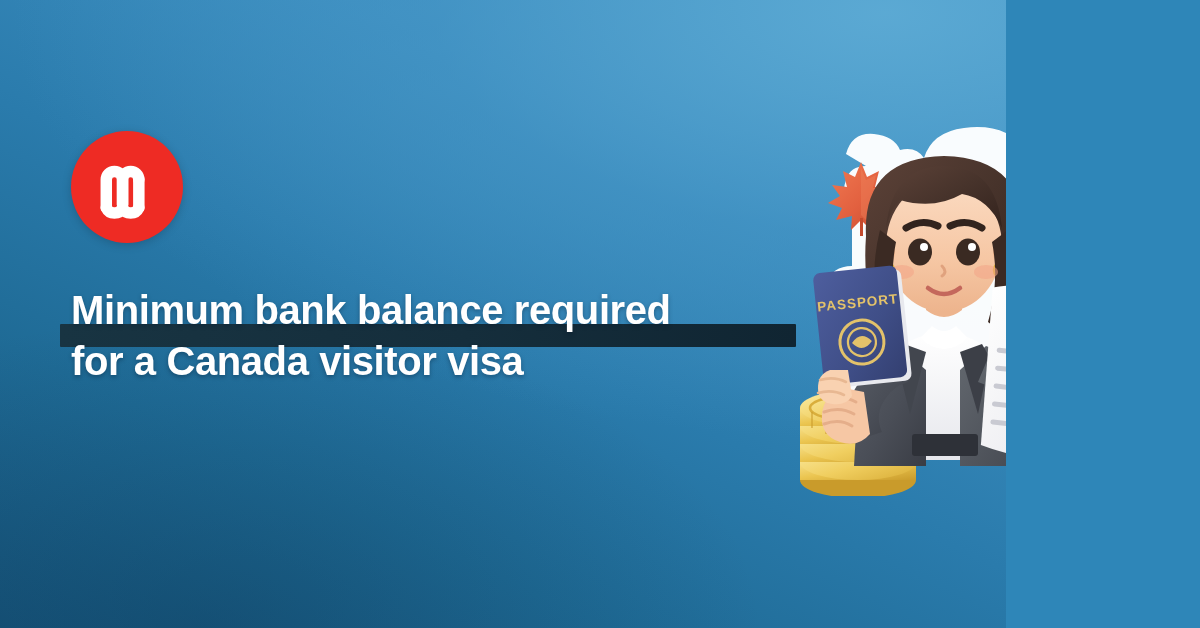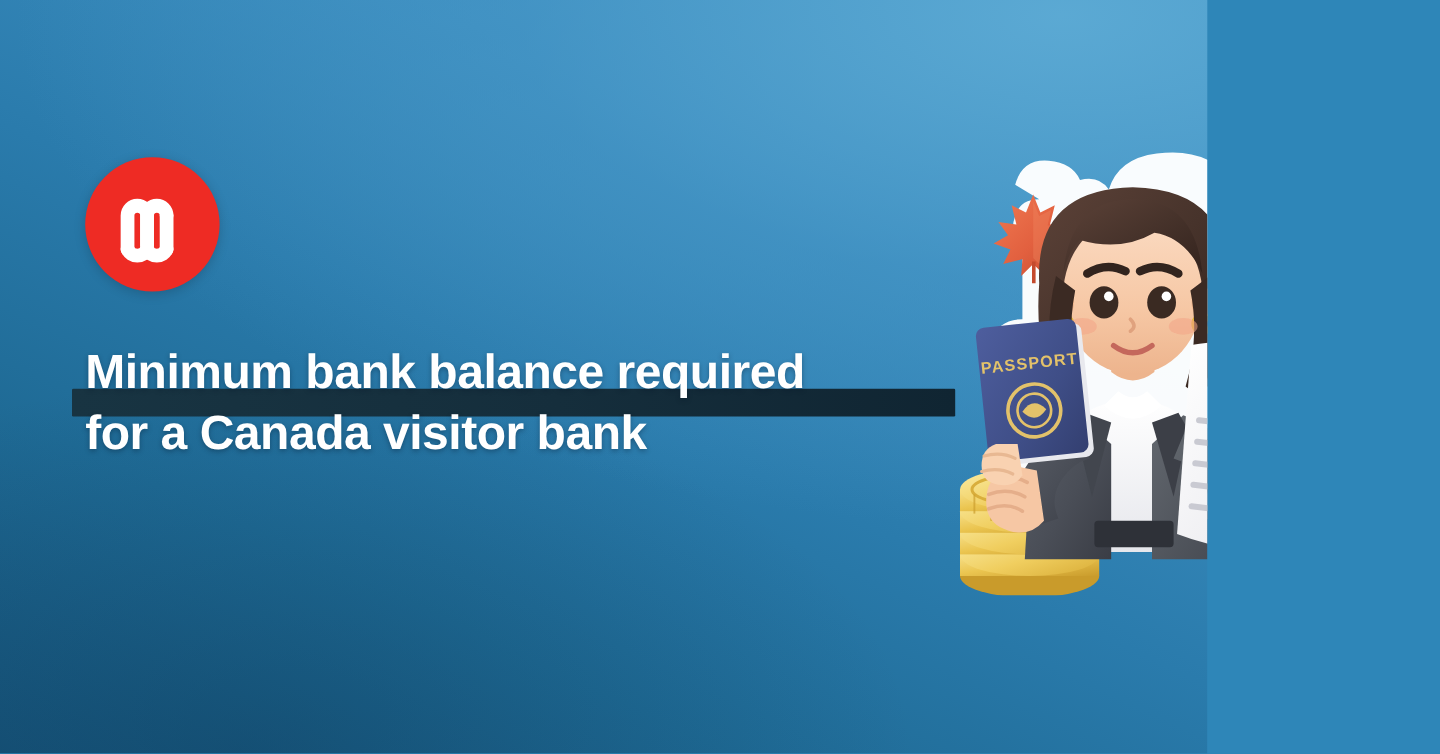--- a/index.html
+++ b/index.html
@@ -93,21 +93,21 @@
       </svg>
     </span>
   </div>
 
   <div class="headline">
     <div class="hl-line l1">
       <span class="hl-bar"></span>
       <span>Minimum bank balance required</span>
     </div>
     <div class="hl-line l2">
-      <span>for a Canada visitor bank</span>
+      <span>for a Canada visitor visa</span>
     </div>
   </div>
 
   <div class="sticker">
     <svg viewBox="0 0 316 378" aria-hidden="true">
       <defs>
         <linearGradient id="gSuit" x1="0" y1="0" x2="1" y2="1">
           <stop offset="0%" stop-color="#5A5F68"></stop>
           <stop offset="55%" stop-color="#4A4E57"></stop>
           <stop offset="100%" stop-color="#3A3D45"></stop>

